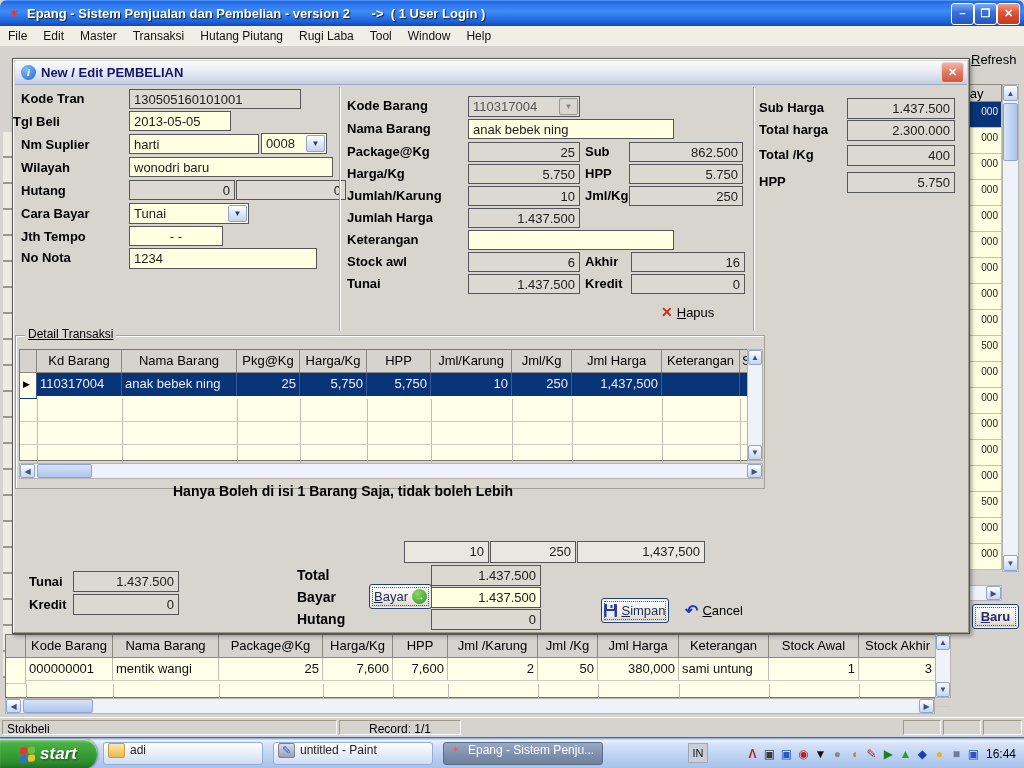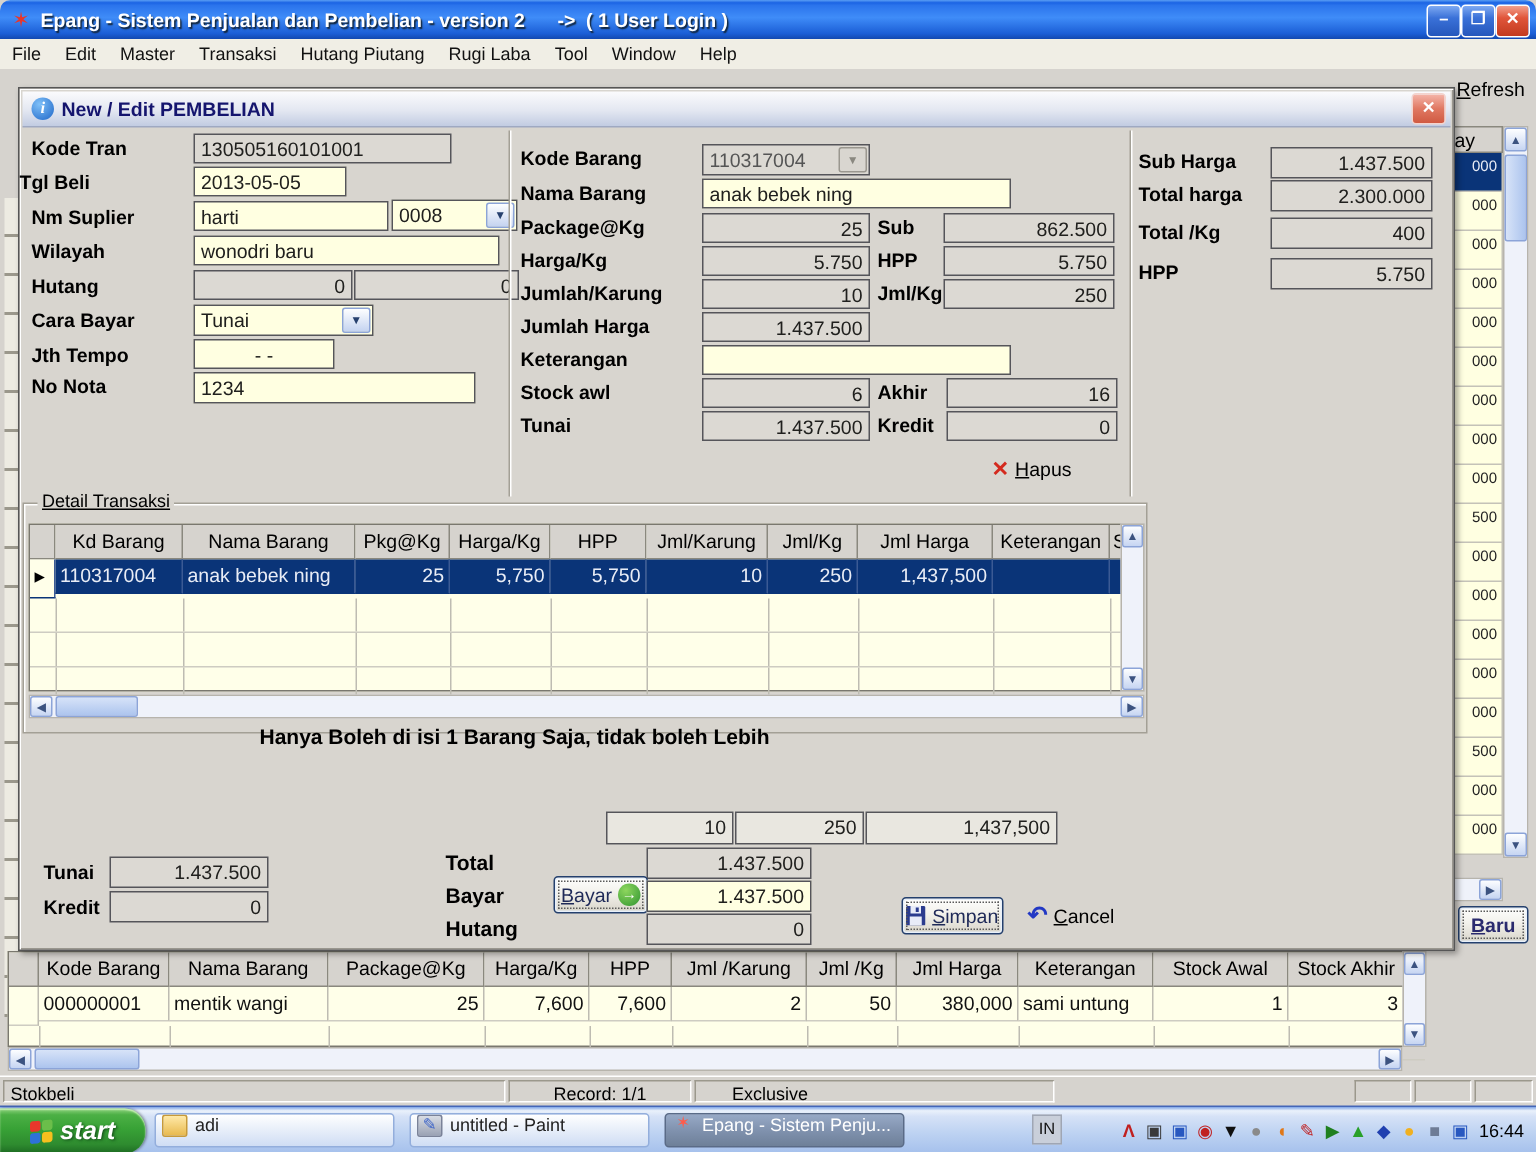--- a/index.html
+++ b/index.html
@@ -231,21 +231,21 @@
       <div class="dlg-close">✕</div>
 
       <div class="lbl" style="left:8px;top:32px;">Kode Tran</div>
       <div class="fld ltxt" style="left:116px;top:30px;width:172px;height:20px;">130505160101001</div>
 
       <div class="lbl" style="left:0;top:55px;">Tgl Beli</div>
       <div class="fld ivory ltxt" style="left:116px;top:52px;width:102px;height:20px;">2013-05-05</div>
 
       <div class="lbl" style="left:8px;top:78px;">Nm Suplier</div>
       <div class="fld ivory ltxt" style="left:116px;top:75px;width:130px;height:20px;">harti</div>
-      <div class="fld ivory ltxt" style="left:248px;top:74px;width:84px;height:21px;">
+      <div class="fld ivory ltxt" style="left:248px;top:74px;width:66px;height:21px;">
         <span>0008</span>
         <span class="combo-btn">▼</span>
       </div>
 
       <div class="lbl" style="left:8px;top:101px;">Wilayah</div>
       <div class="fld ivory ltxt" style="left:116px;top:98px;width:204px;height:20px;">wonodri baru</div>
 
       <div class="lbl" style="left:8px;top:124px;">Hutang</div>
       <div class="fld" style="left:116px;top:121px;width:106px;height:20px;">0</div>
       <div class="fld" style="left:223px;top:121px;width:110px;height:20px;">0</div>
@@ -405,21 +405,20 @@
         <span class="undo">↶</span>
         <span class="flu" style="display:inline-block;">Cancel</span>
       </div>
     </div>
 
   </div>
 
   <div class="statusbar">
     <div class="sp" style="left:2px;width:335px;">Stokbeli</div>
     <div class="sp" style="left:339px;width:122px;text-align:center;">Record: 1/1</div>
-    <div class="sp" style="left:463px;width:240px;padding-left:24px;">Exclusive</div>
     <div class="sp" style="left:903px;width:38px;"></div>
     <div class="sp" style="left:943px;width:38px;"></div>
     <div class="sp" style="left:983px;width:39px;"></div>
   </div>
 
   <div class="taskbar">
     <div class="startbtn">
       <span class="flag">
         <i style="background:#E8372B;"></i>
           <i style="background:#6BBE4A;"></i>

